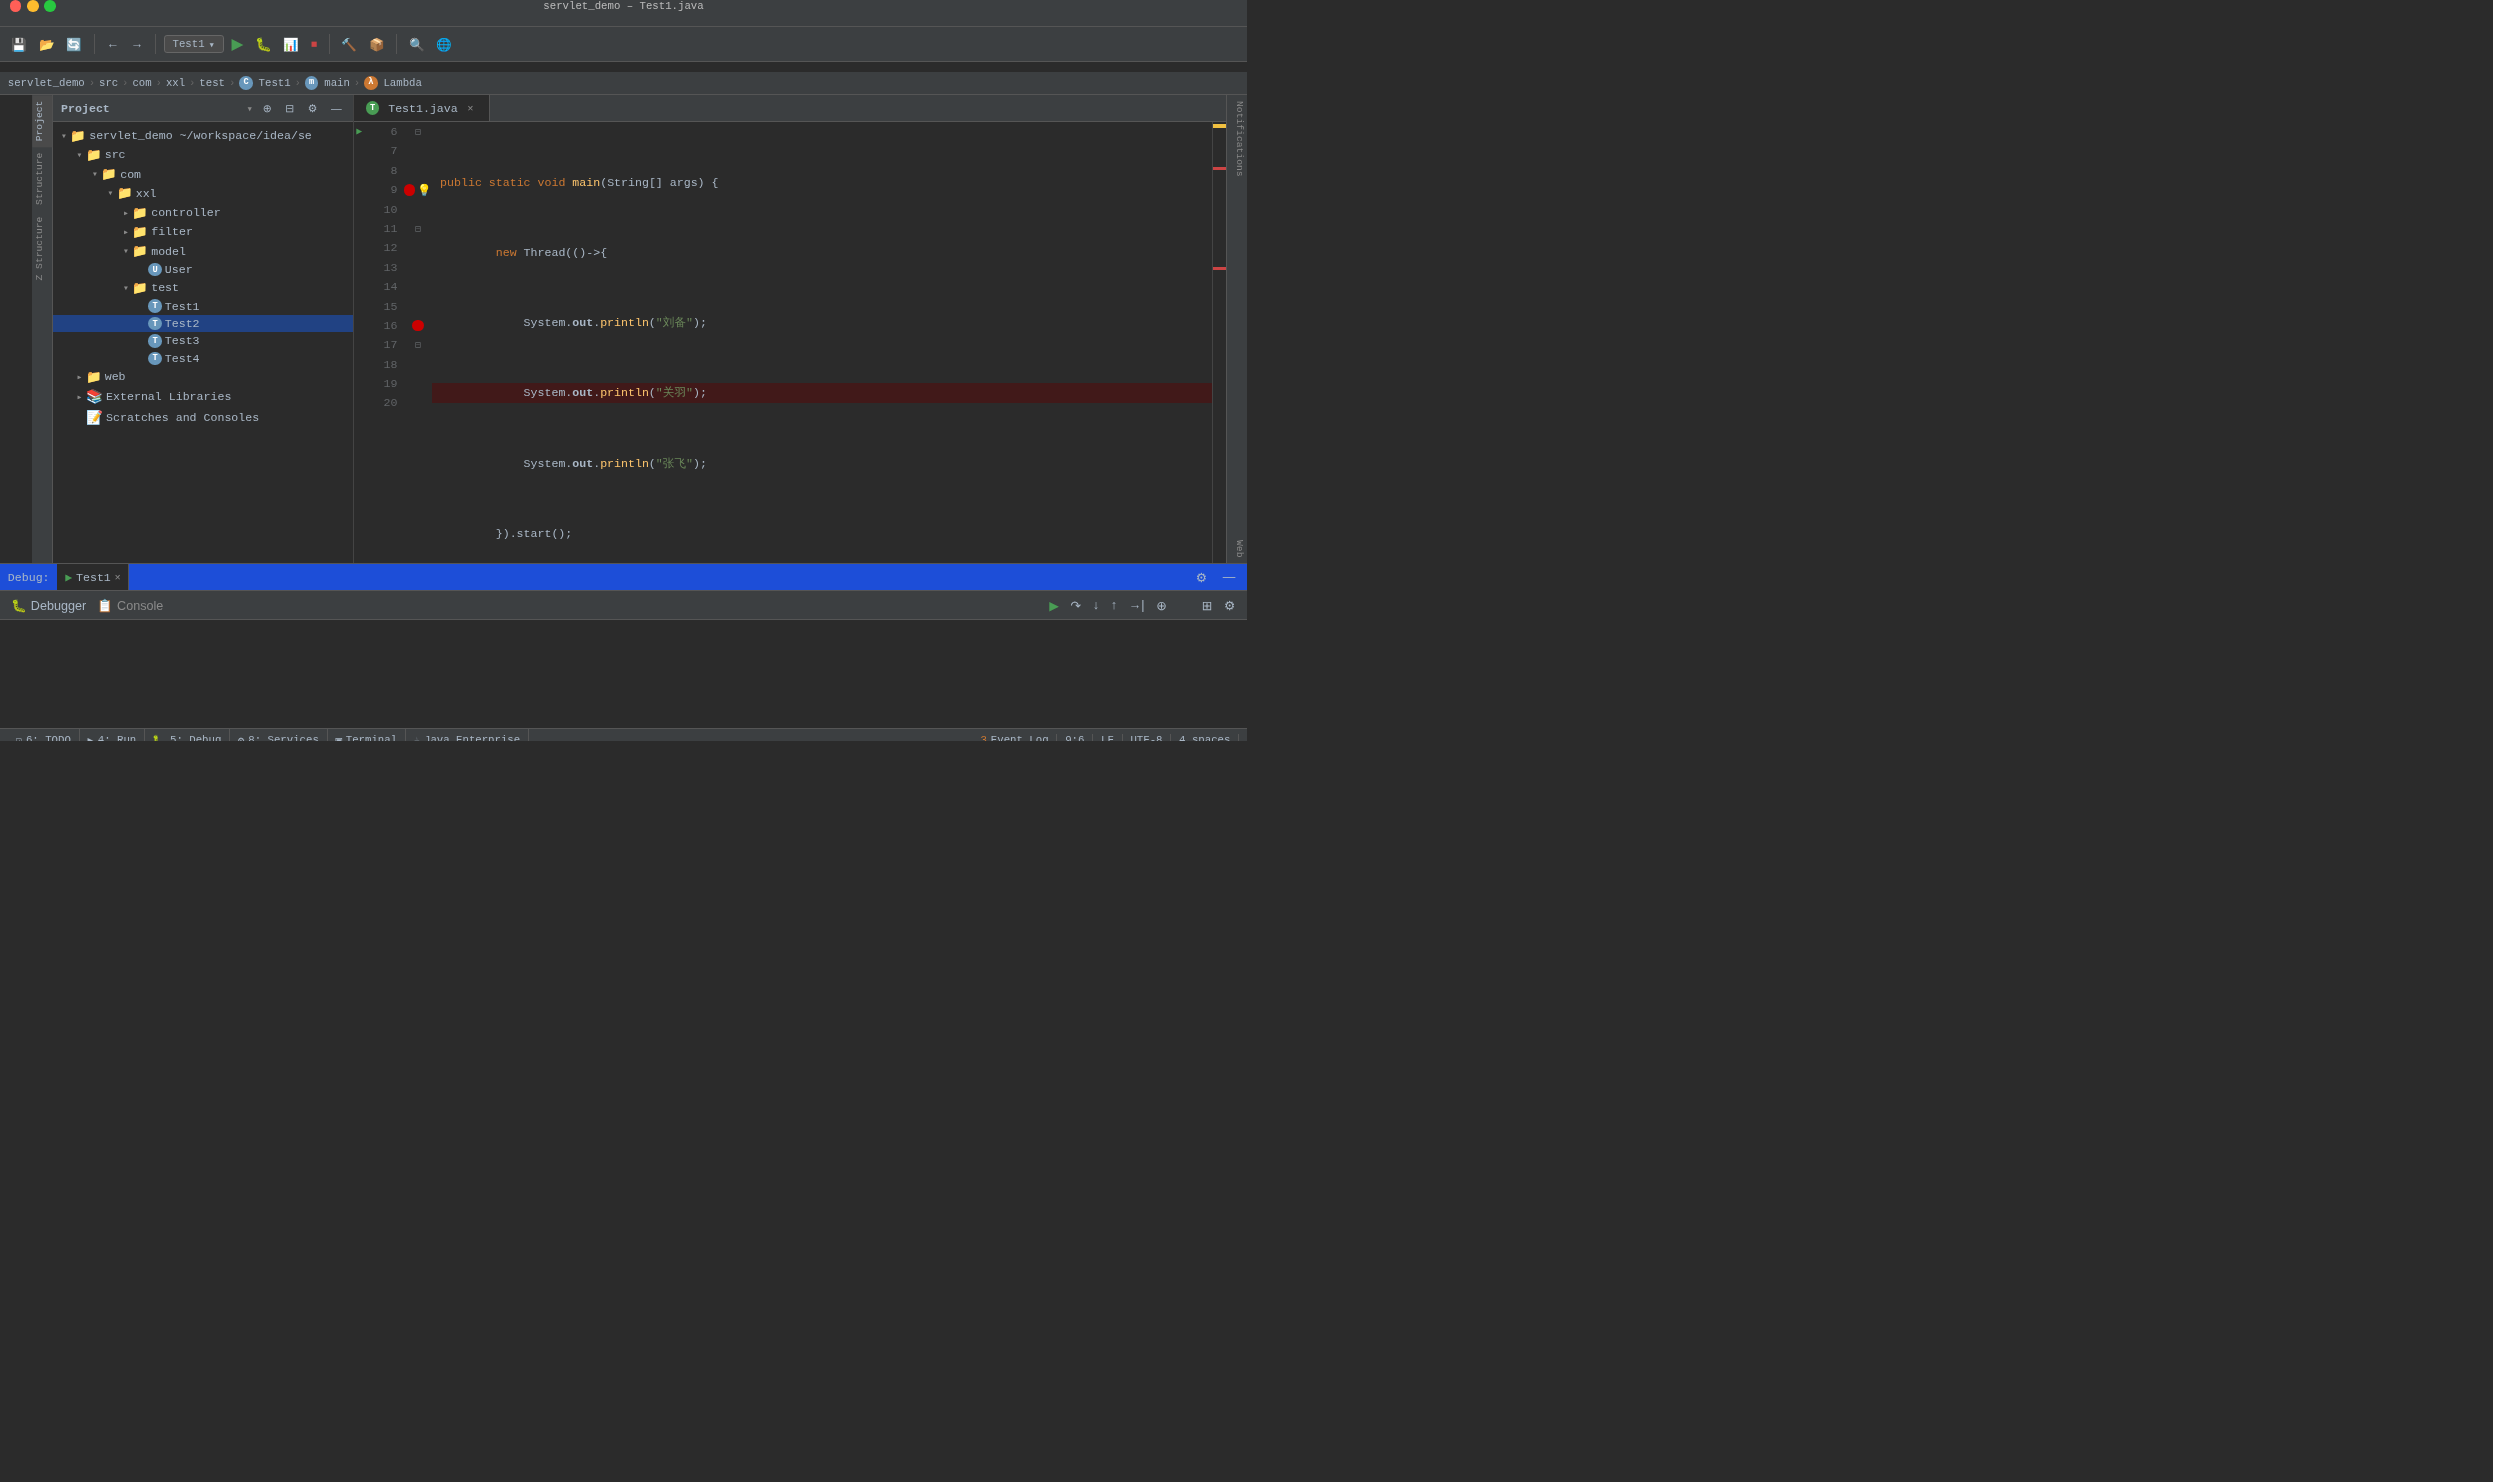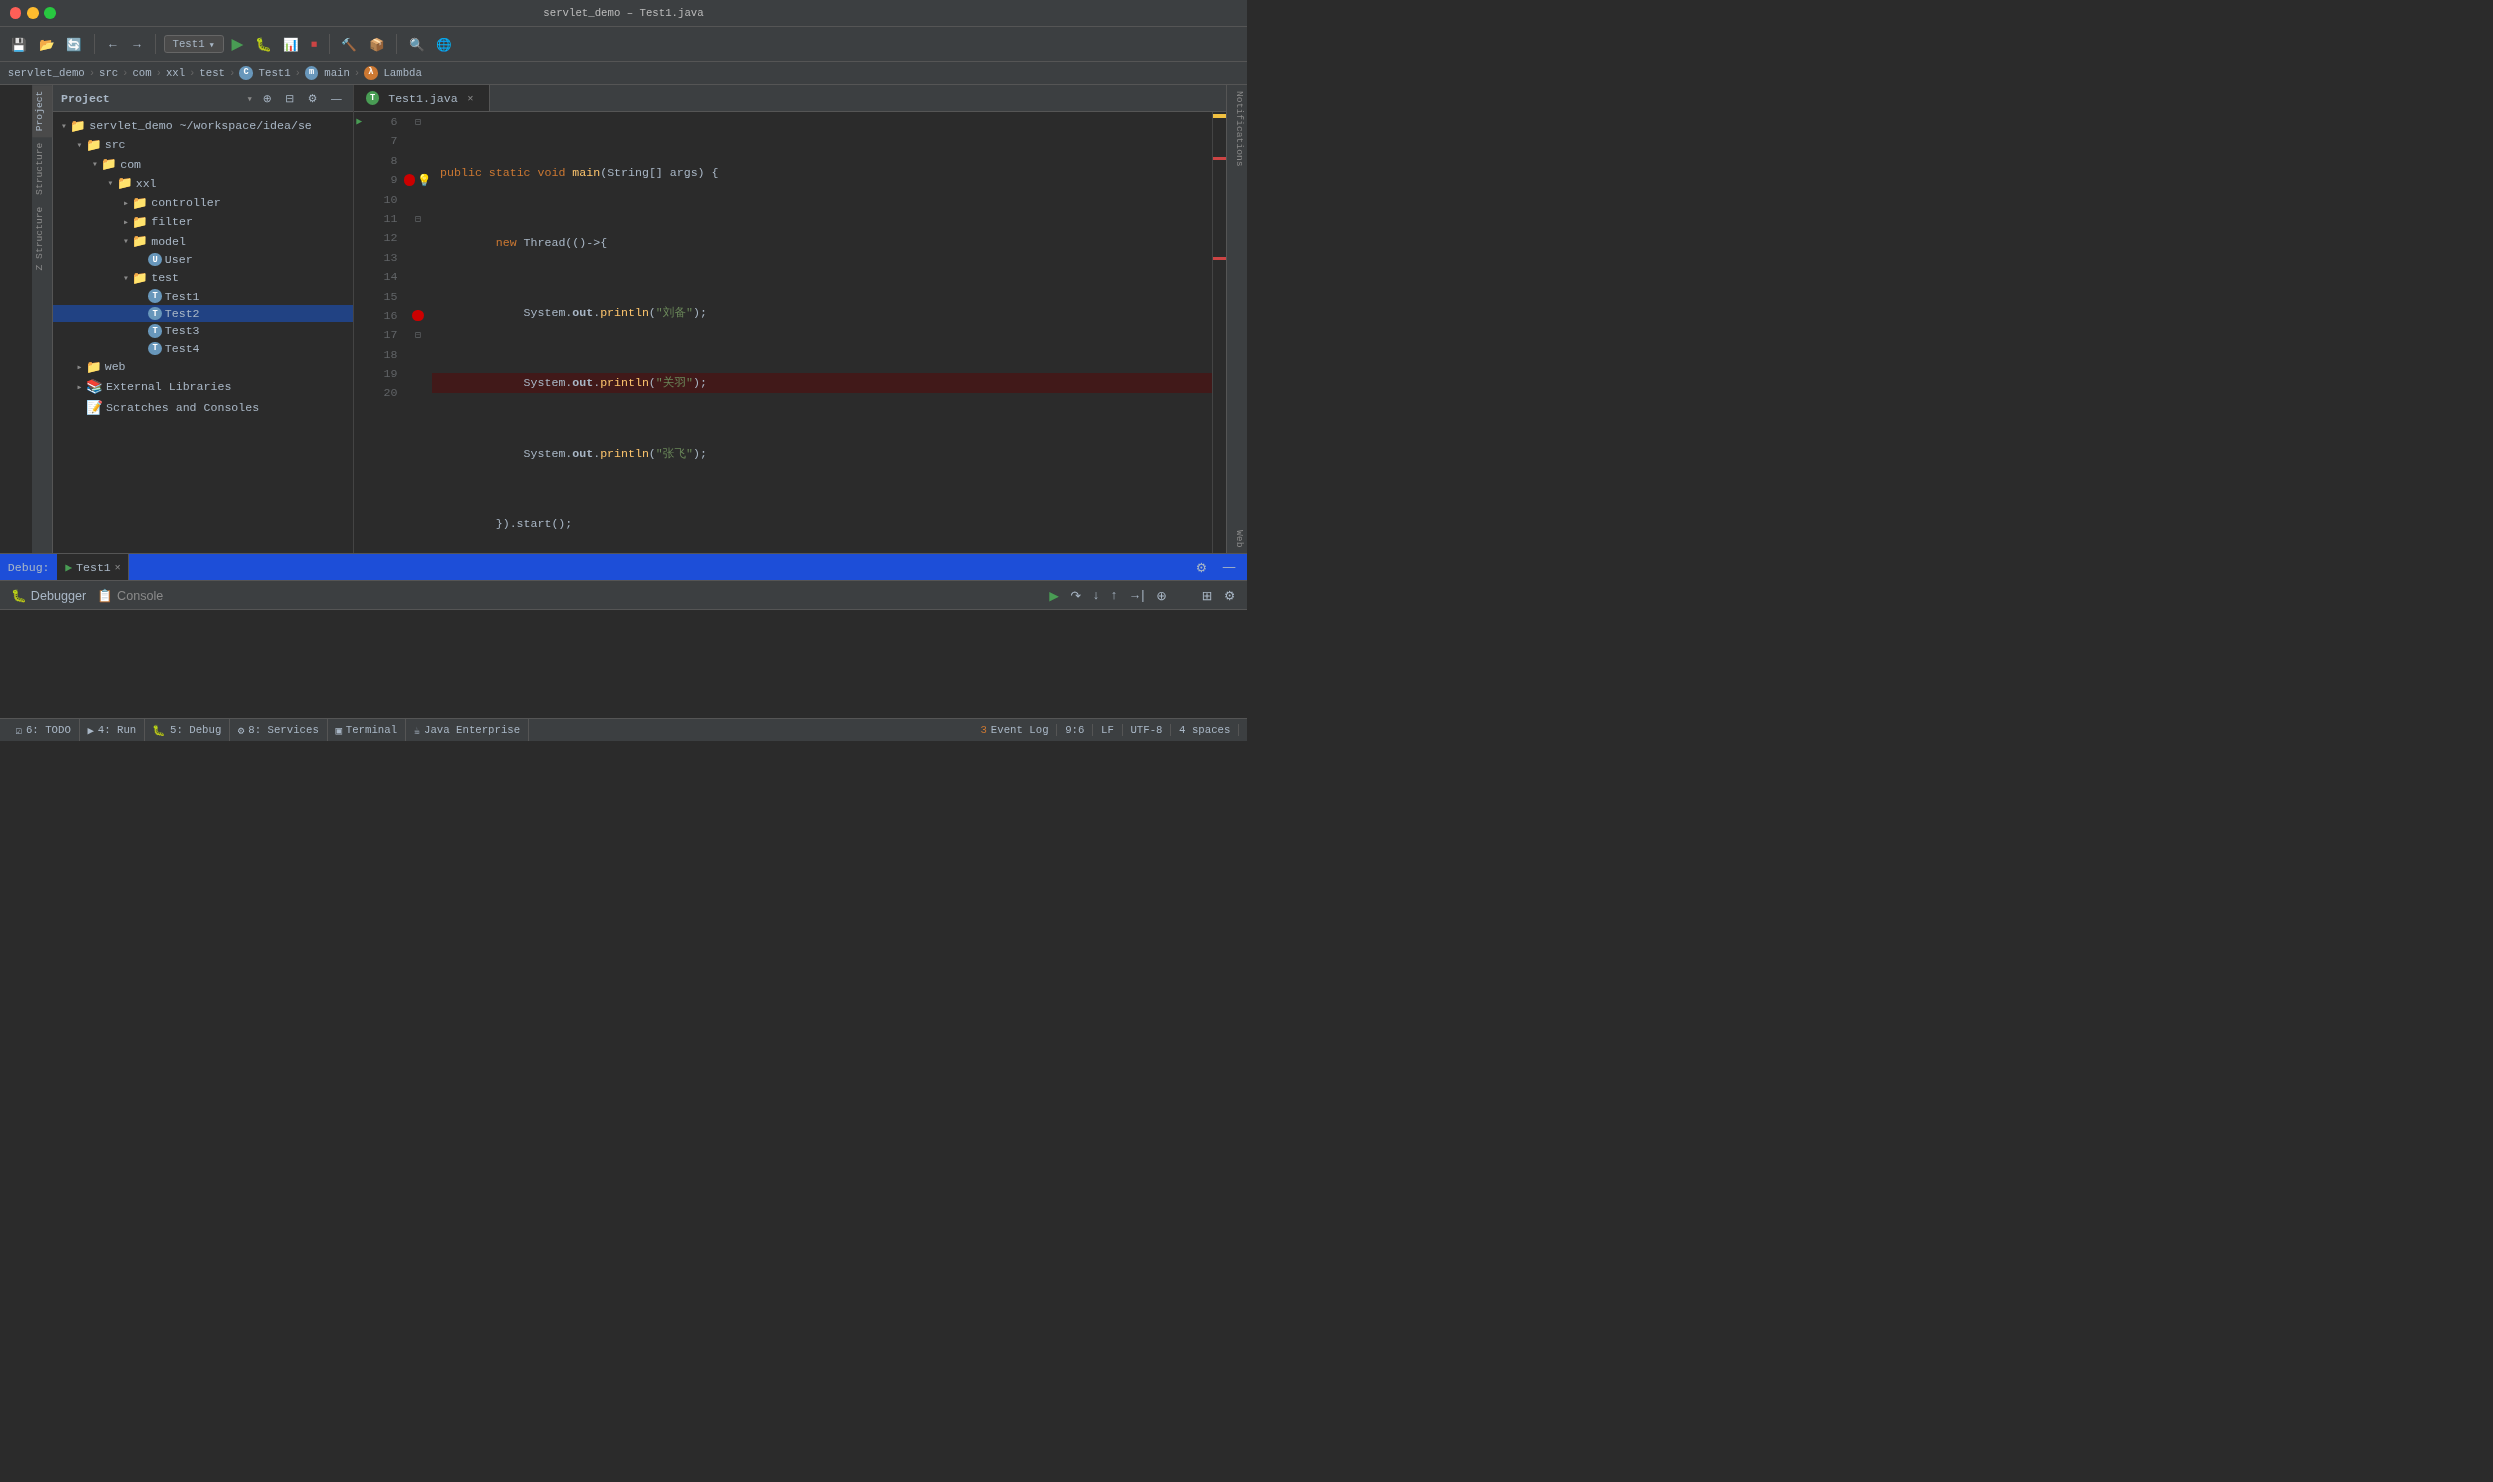--- a/index.html
+++ b/index.html
@@ -12,21 +12,21 @@
       height: 741px;
       overflow: hidden;
       position: relative;
     }
 
     
     .title-bar {
       background: #3c3f41;
       height: 27px;
       display: flex;
-      align-items: center;
+      align-items: flex-start;
       justify-content: center;
       position: relative;
       border-bottom: 1px solid #555;
     }
     .title-bar-controls {
       position: absolute;
       left: 9.7px;
       display: flex;
       gap: 5.8px;
     }
@@ -86,20 +86,21 @@
     .breadcrumb {
       background: #3c3f41;
       height: 23px;
       display: flex;
       align-items: center;
       padding: 0 7.8px;
       gap: 3.9px;
       border-bottom: 1px solid #555;
       font-size: 10.7px;
       color: #8a8a8a;
+      margin-top: 10px;
     }
     .breadcrumb-item { color: #a9b7c6; }
     .breadcrumb-sep { color: #666; }
     .breadcrumb-icon {
       display: inline-block;
       width: 13.6px;
       height: 13.6px;
       border-radius: 50%;
       background: #6897bb;
       margin-right: 1.9px;

